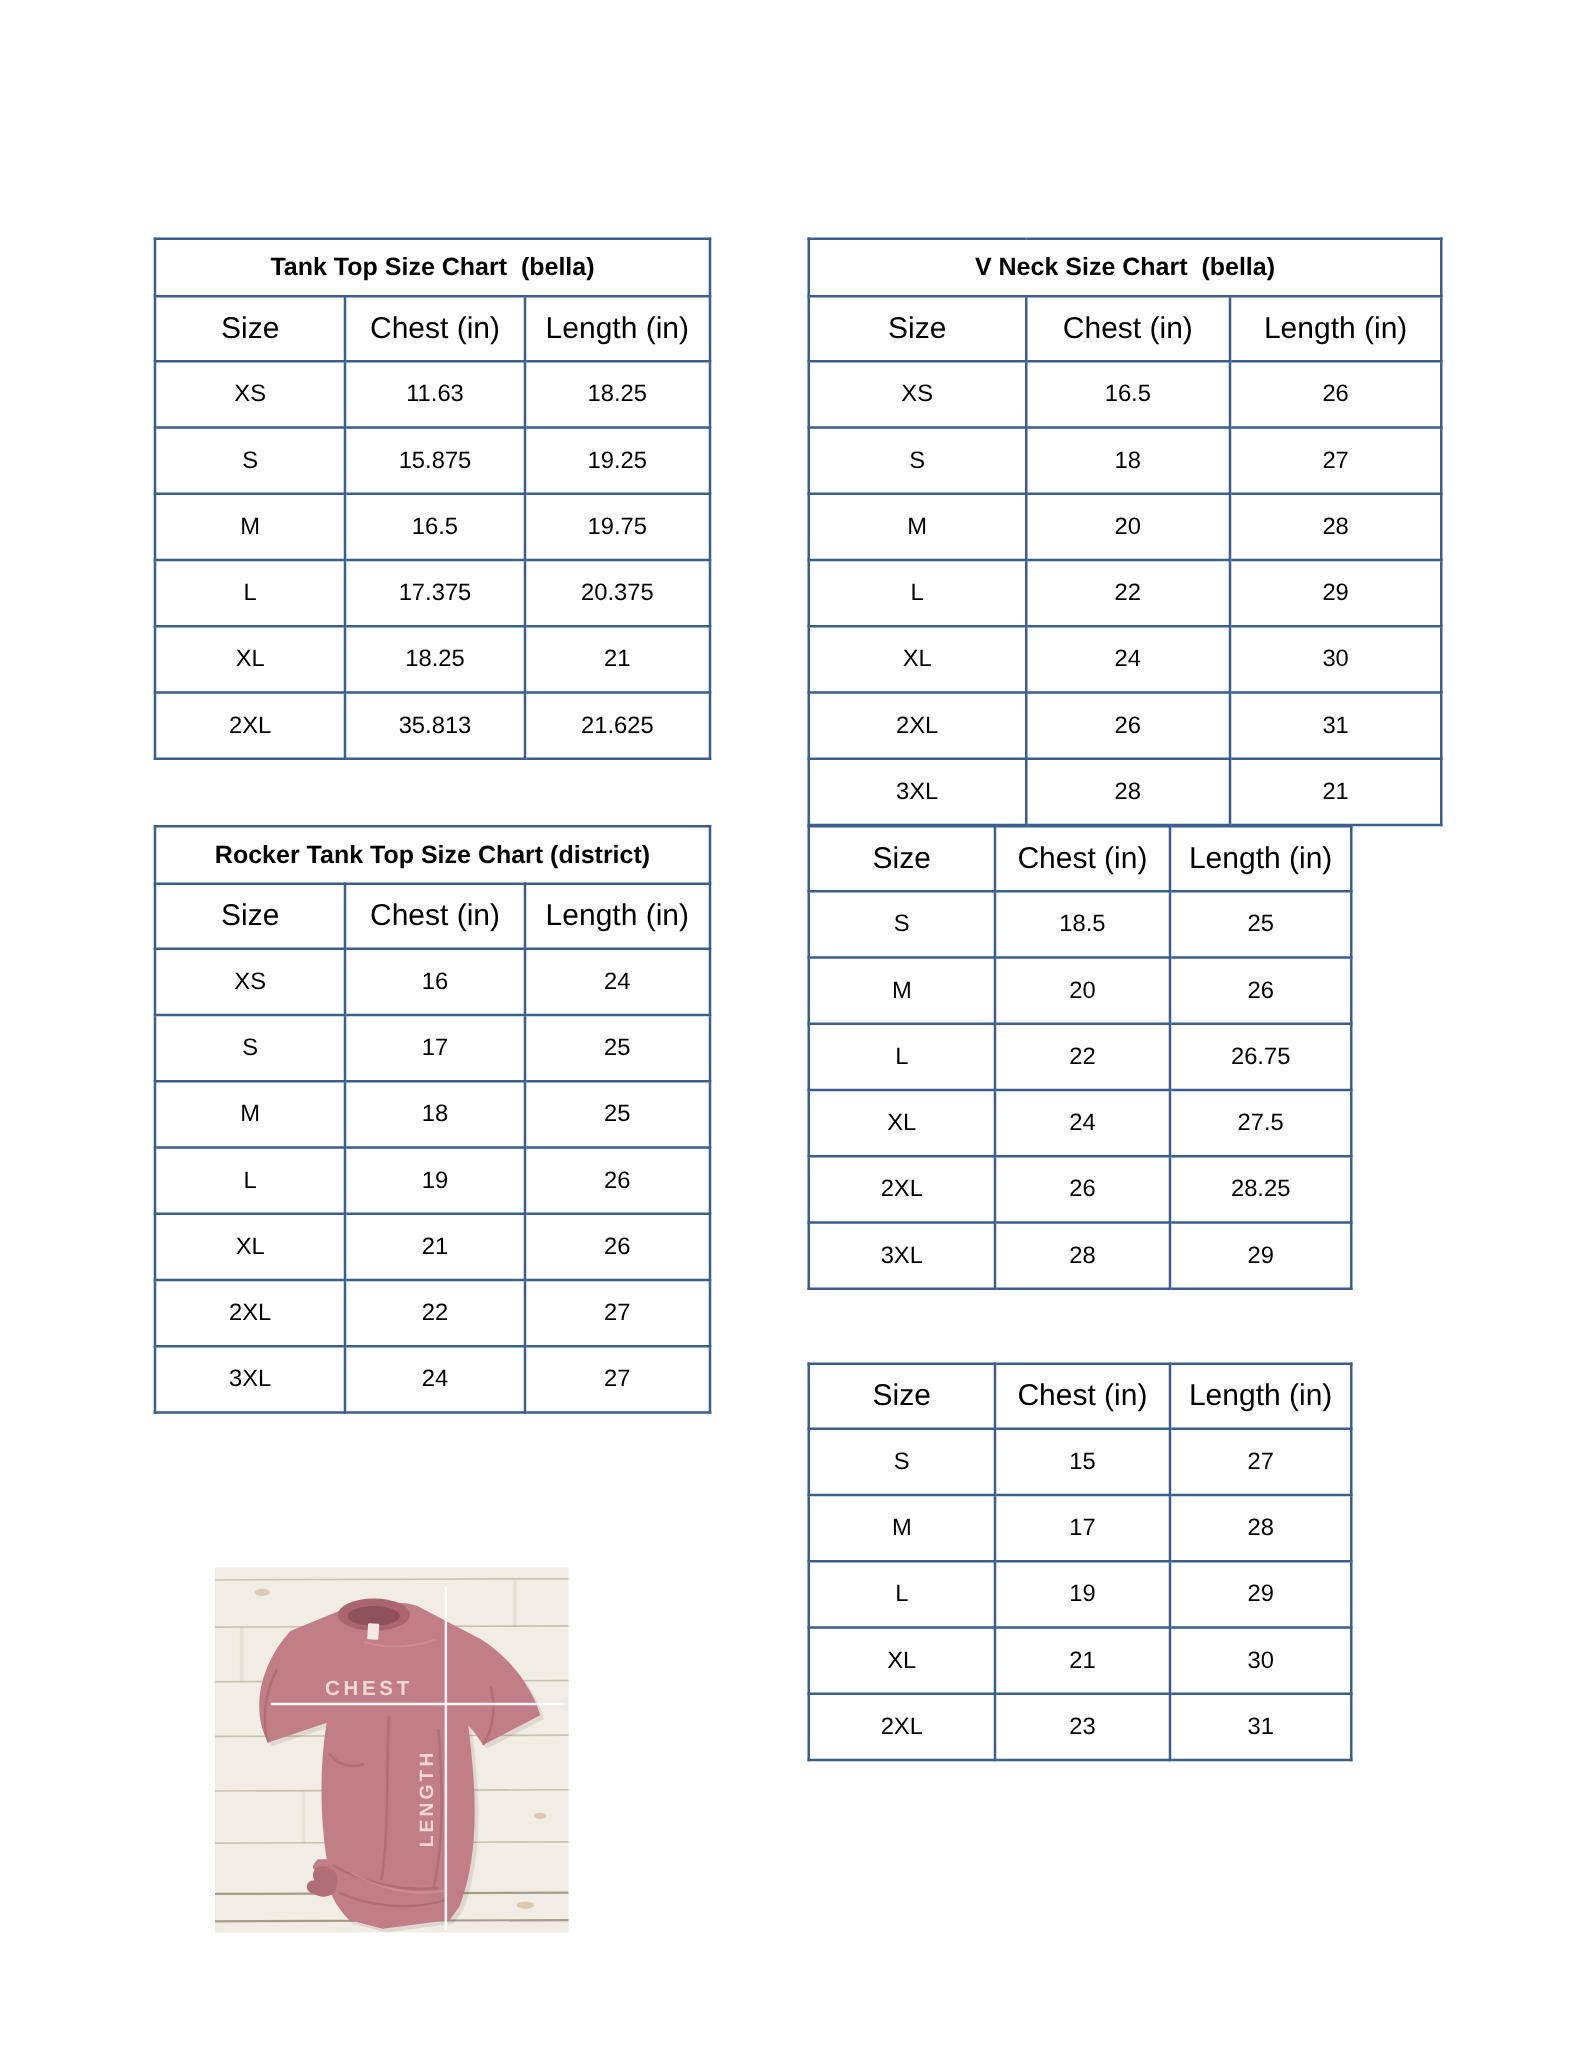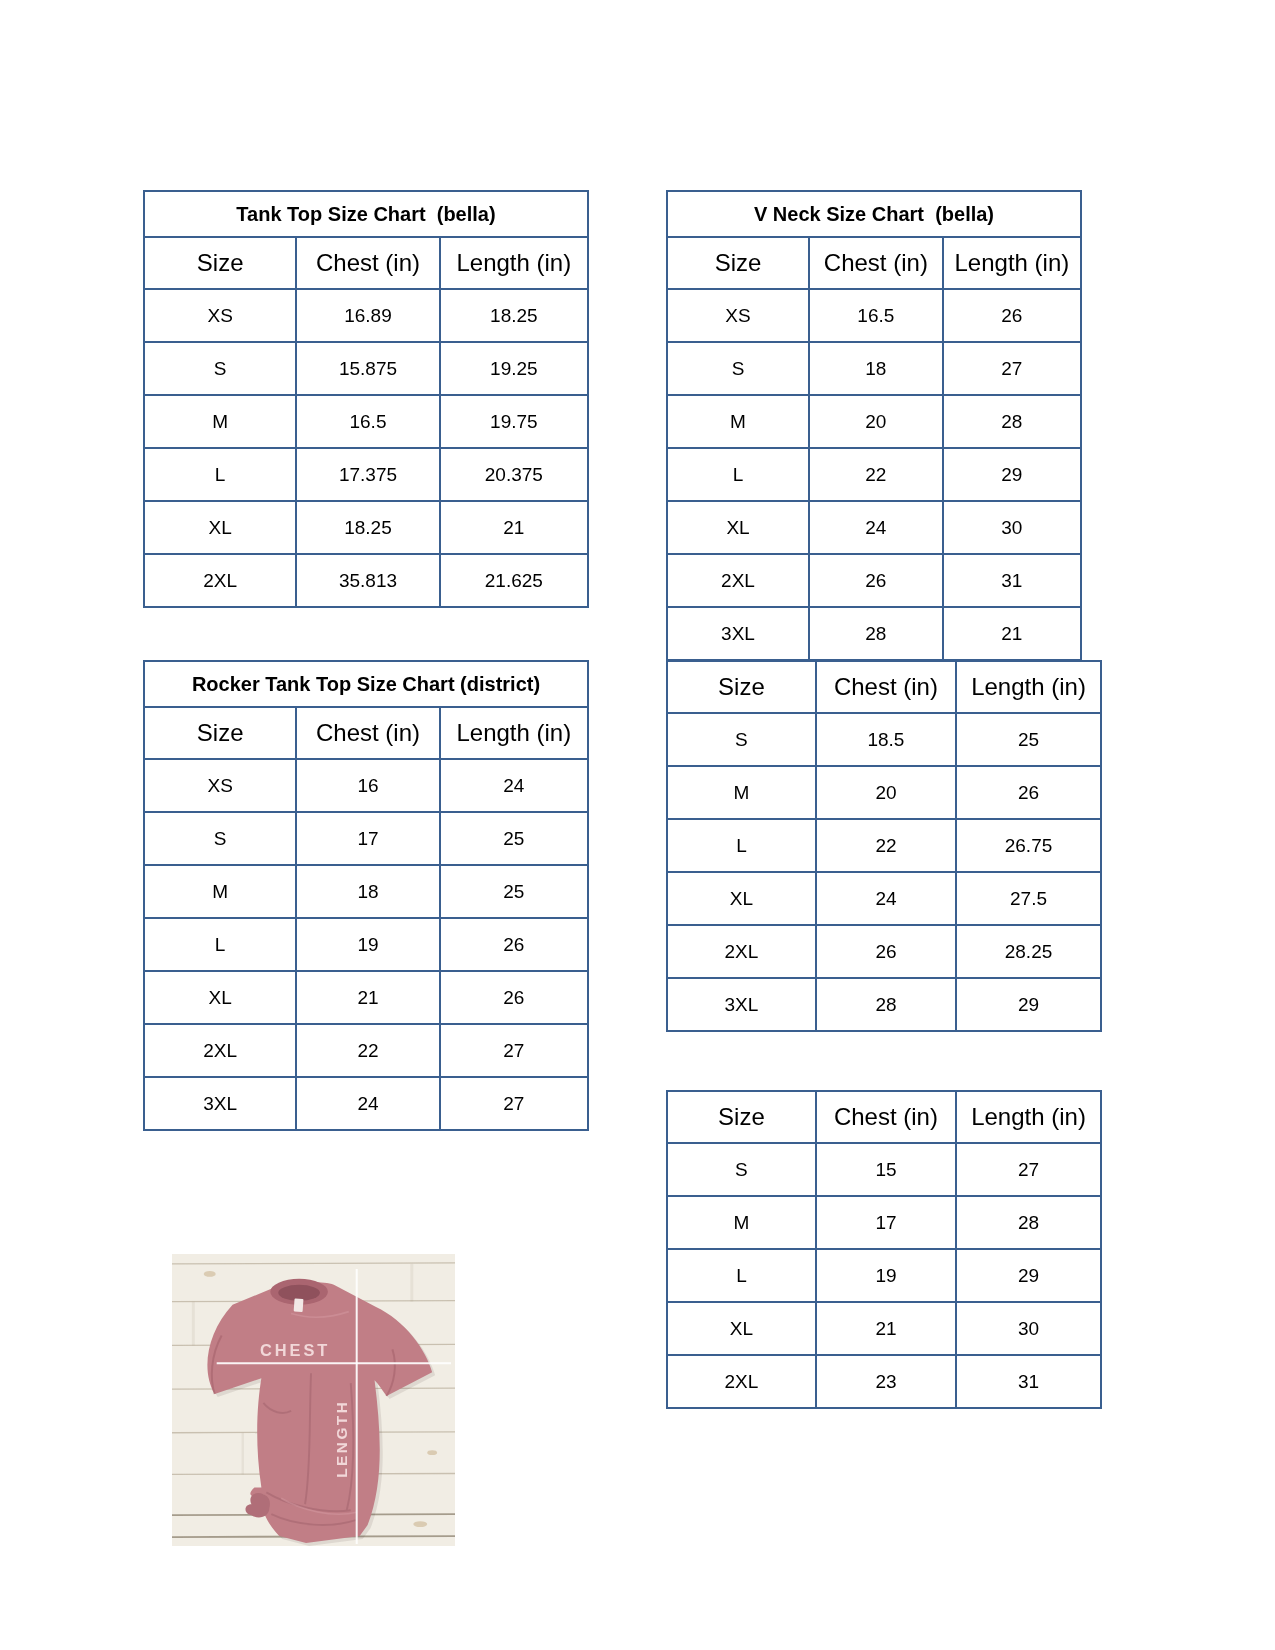--- a/index.html
+++ b/index.html
@@ -11,21 +11,20 @@
     background: #ffffff;
     font-family: "Liberation Sans", "DejaVu Sans", sans-serif;
     color: #000;
     overflow: hidden;
   }
   table.size-table {
     position: absolute;
     border-collapse: collapse;
     table-layout: fixed;
     background: #ffffff;
-    margin-left: 20px;
   }
   table.size-table th, table.size-table td {
     border: 2px solid #3a5f8f;
     text-align: center;
     vertical-align: middle;
     padding: 0;
     color: #000;
   }
   tr.title-row th {
     height: 44px;
@@ -41,21 +40,21 @@
   tbody tr.data-row td {
     height: 51px;
     font-size: 19px;
     font-weight: normal;
   }
   col.c1 { width: 34.3%; }
   col.c2 { width: 32.3%; }
   col.c3 { width: 33.4%; }
 
   #t-tank-top   { left: 123px; top: 190px;  width: 446px; }
-  #t-v-neck     { left: 646px; top: 190px;  width: 416px; }
+  #t-v-neck     { left: 646px; top: 190px;  width: 508px; }
   #t-rocker     { left: 123px; top: 660px;  width: 446px; border-radius: 15px; }
   #t-relaxed    { left: 646px; top: 660px;  width: 436px; }
   #t-delta      { left: 646px; top: 1090px; width: 436px; }
 
   figure.shirt-photo {
     position: absolute;
     left: 172px;
     top: 1253px;
     width: 283px;
     height: 294px;
@@ -87,21 +86,21 @@
       <tr class="header-row">
         <th>Size</th>
         <th>Chest (in)</th>
         <th>Length (in)</th>
       </tr>
     </thead>
     <tbody>
 
     <tr class="data-row">
         <td>XS</td>
-        <td>16.89</td>
+        <td>11.63</td>
         <td>18.25</td>
       </tr>
         <tr class="data-row">
         <td>S</td>
         <td>15.875</td>
         <td>19.25</td>
       </tr>
         <tr class="data-row">
         <td>M</td>
         <td>16.5</td>

